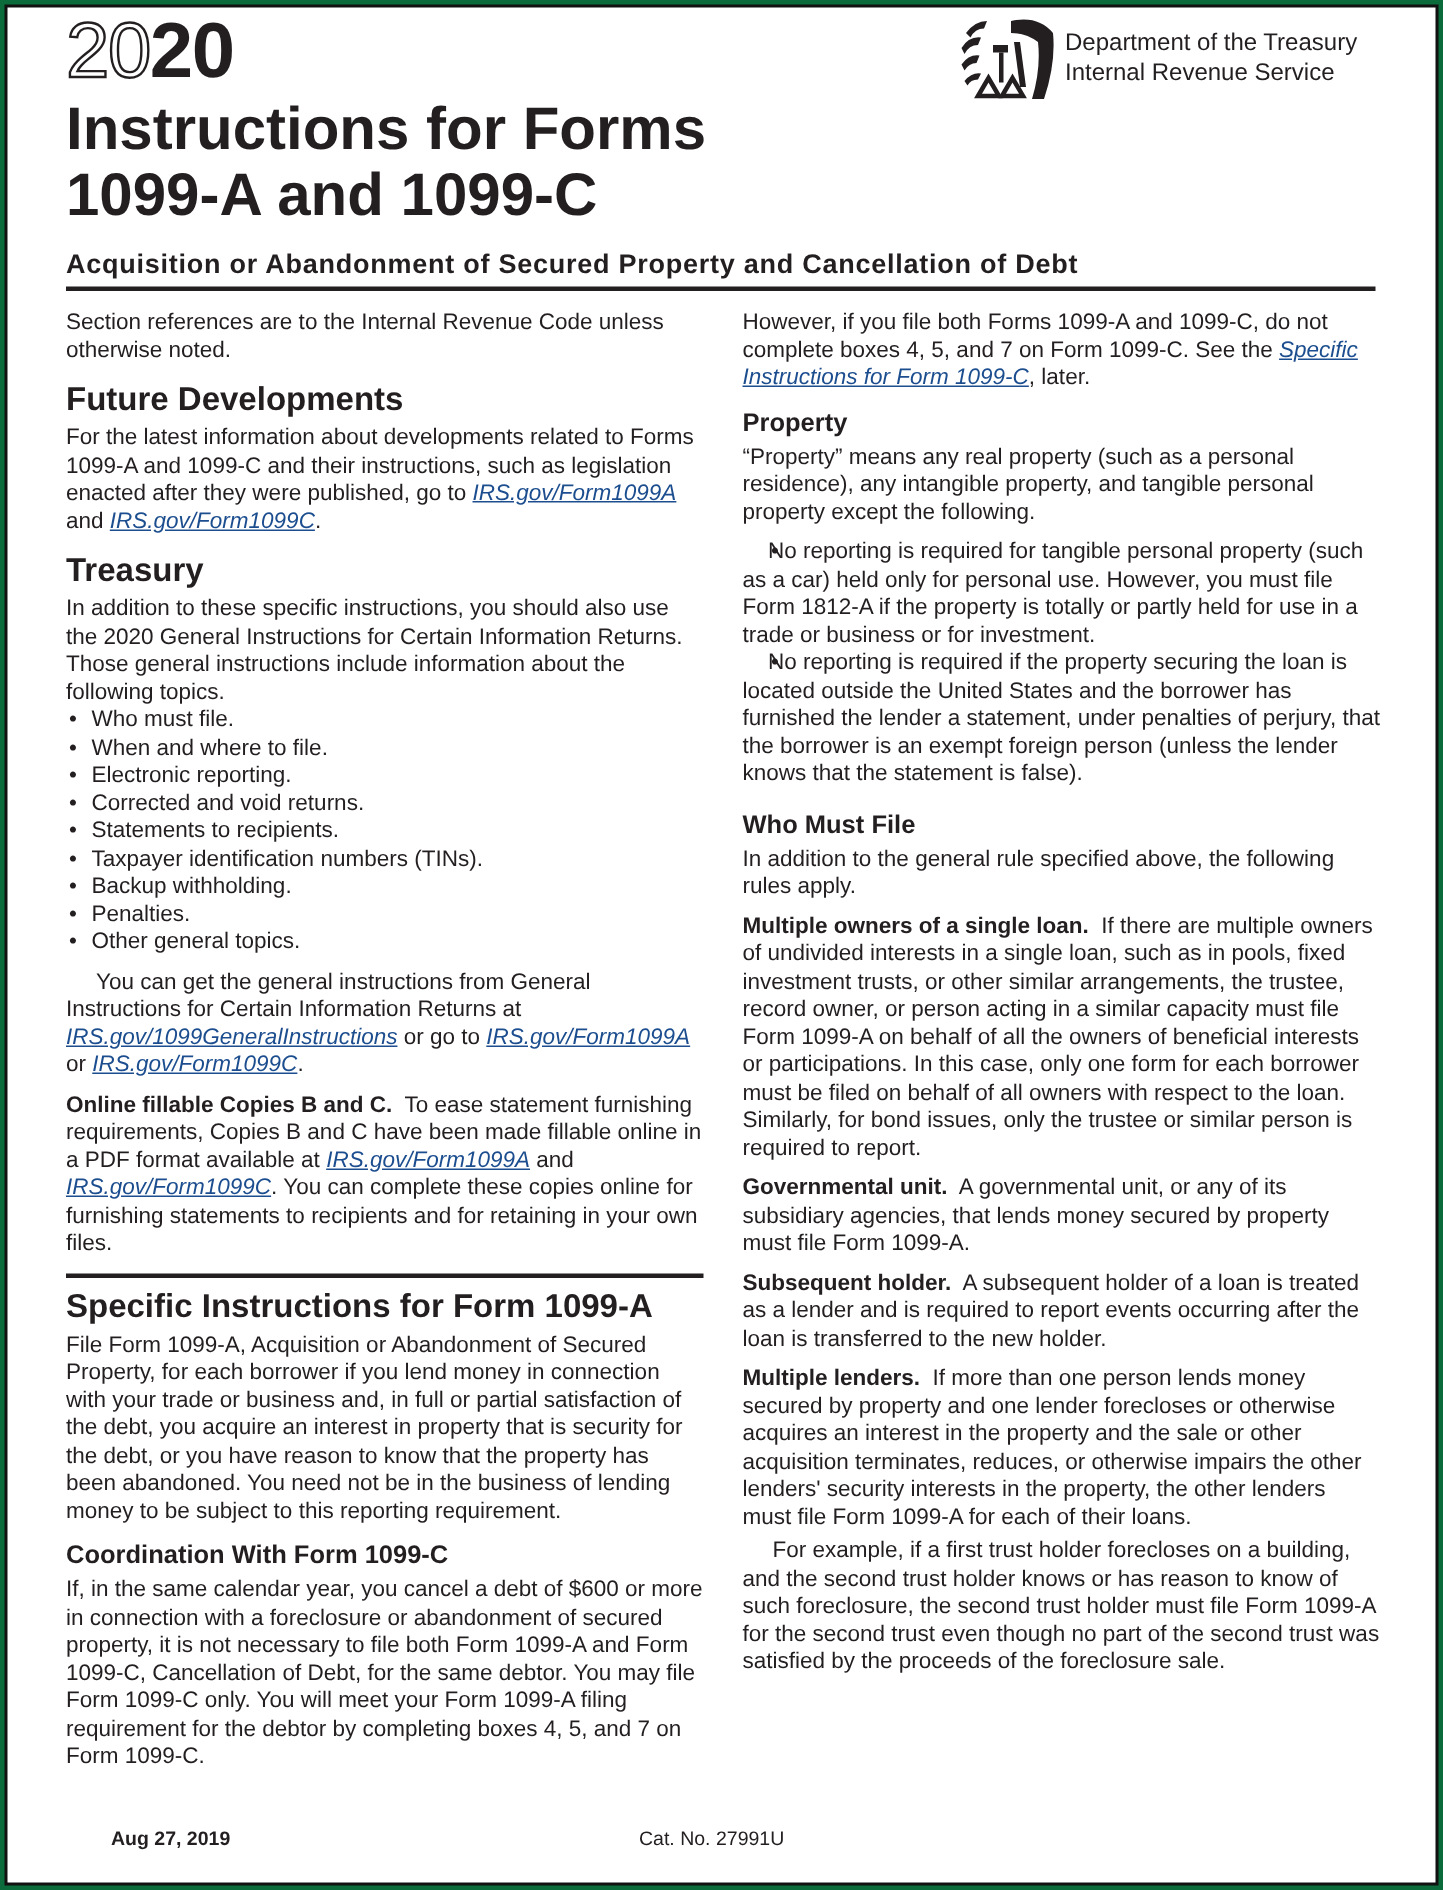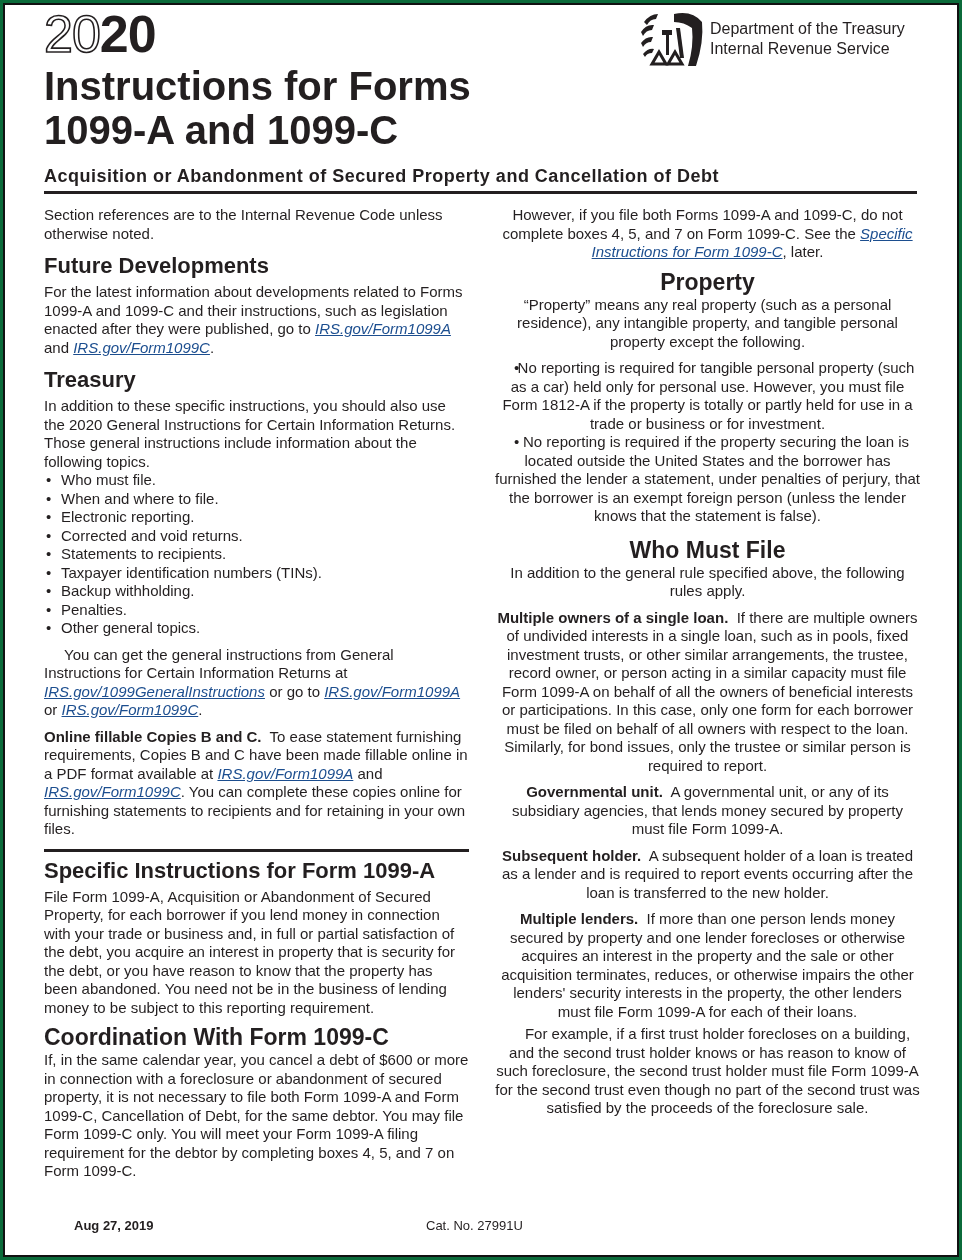--- a/index.html
+++ b/index.html
@@ -34,24 +34,24 @@
   .agency svg { width: 68px; height: 62px; }
   .agency-text { margin-left: 4px; font-size: 16px; line-height: 20px; }
   .agency-text .b { font-weight: normal; }
   .subtitle {
     position: absolute; left: 44px; top: 166px; width: 873px; font-size: 18px;
     font-weight: bold; letter-spacing: 0.5px; padding-bottom: 4px;
     border-bottom: 3px solid #231f20;
   }
   .col { position: absolute; top: 206px; font-size: 15px; line-height: 18.5px; }
   .col.left { left: 44px; width: 425px; }
-  .col.right { left: 495px; width: 425px; text-align: center; }
+  .col.right { left: 495px; width: 425px; }
   p { margin: 0 0 8px 0; }
   h2 { font-size: 22px; margin: 10px 0 4px 0; line-height: 26px; }
-  h3 { font-size: 23px; margin: 10px 0 4px 0; line-height: 20px; }
+  h3 { font-size: 17px; margin: 10px 0 4px 0; line-height: 20px; }
   h2.big { font-size: 22px; margin: 6px 0 4px 0; }
   a { color: #1c4e8f; font-style: italic; text-decoration: underline; }
   ul { margin: 0 0 8px 0; padding: 0; list-style: none; }
   ul li { position: relative; padding-left: 17px; }
   ul li::before { content: "\2022"; position: absolute; left: 2px; }
   .indent { text-indent: 20px; }
   .rule { border-top: 3px solid #231f20; margin: 10px 0 6px 0; }
   .footer-date {
     position: absolute; left: 44px; top: 1218px; font-size: 13px; font-weight: bold; margin-left: 30px;
   }

